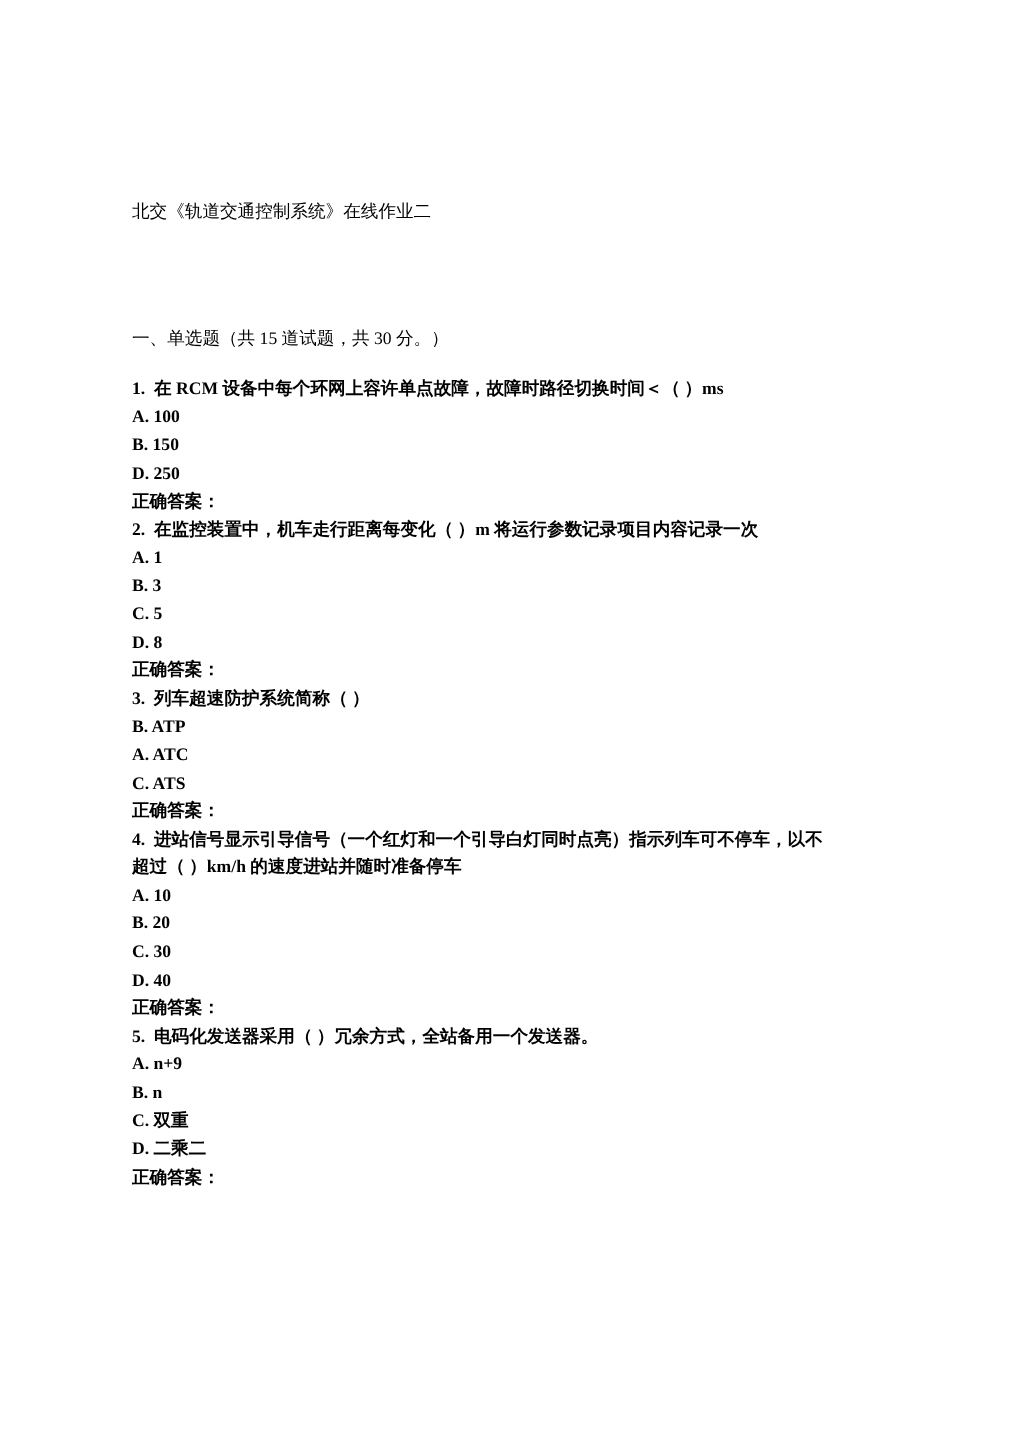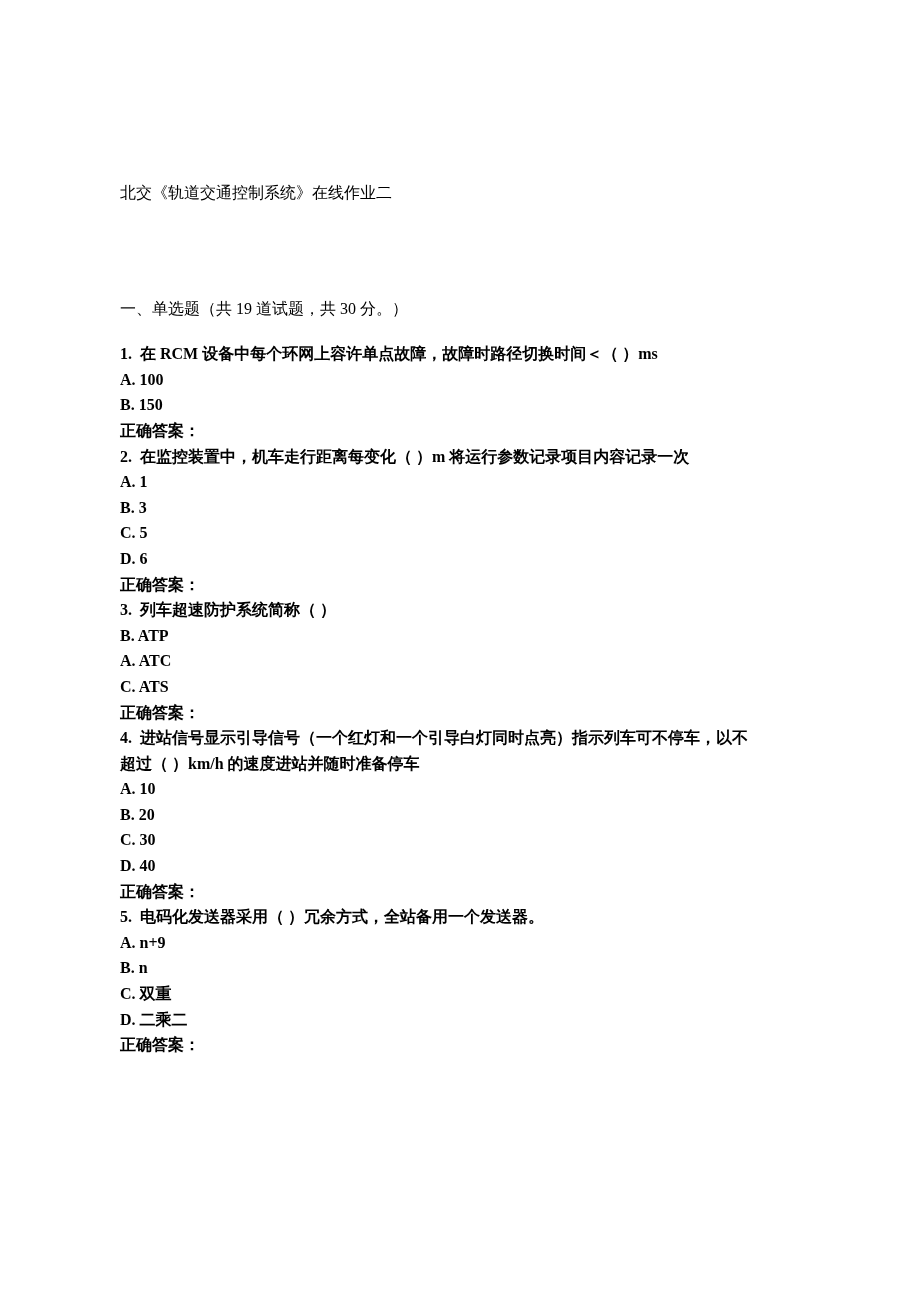--- a/index.html
+++ b/index.html
@@ -31,37 +31,38 @@
     font-weight: bold;
   }
 </style>
 </head>
 <body>
 
 <div class="page">
 
   <div class="title">北交《轨道交通控制系统》在线作业二</div>
 
-  <div class="section-header">一、单选题（共 19 道试题，共 30 分。）</div>
+  <div class="section-header">一、单选题（共 15 道试题，共 30 分。）</div>
 
   <div>
 
     <div class="question-block">
       <div class="line"><span>1.</span><span>  在 RCM 设备中每个环网上容许单点故障，故障时路径切换时间＜（ ）ms</span></div>
       <div class="line">A. 100</div>
       <div class="line">B. 150</div>
+      <div class="line">D. 250</div>
       <div class="line">正确答案：</div>
     </div>
 
     <div class="question-block">
       <div class="line"><span>2.</span><span>  在监控装置中，机车走行距离每变化（ ）m 将运行参数记录项目内容记录一次</span></div>
       <div class="line">A. 1</div>
       <div class="line">B. 3</div>
       <div class="line">C. 5</div>
-      <div class="line">D. 6</div>
+      <div class="line">D. 8</div>
       <div class="line">正确答案：</div>
     </div>
 
     <div class="question-block">
       <div class="line"><span>3.</span><span>  列车超速防护系统简称（ ）</span></div>
       <div class="line">B. ATP</div>
       <div class="line">A. ATC</div>
       <div class="line">C. ATS</div>
       <div class="line">正确答案：</div>
     </div>

